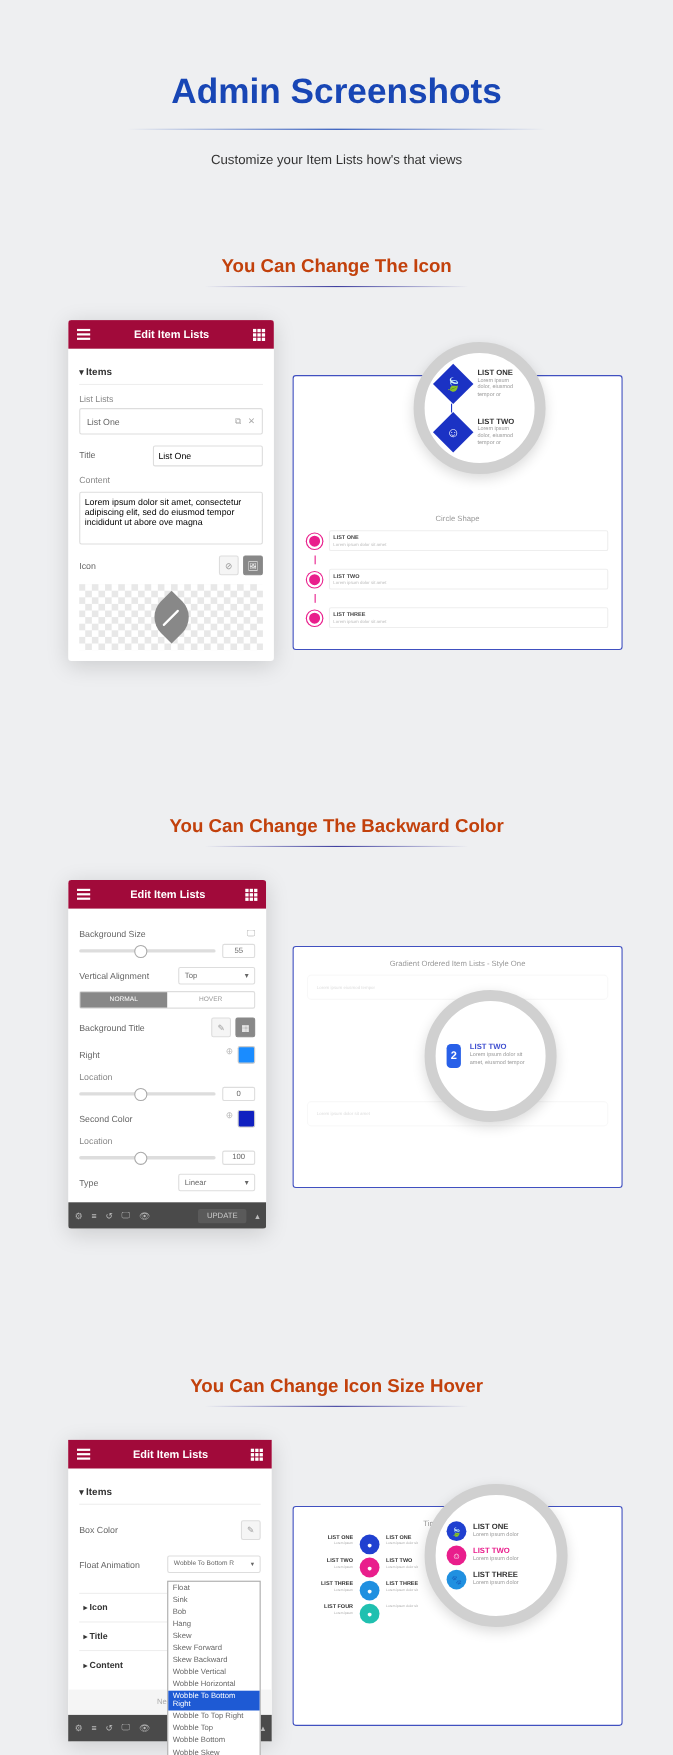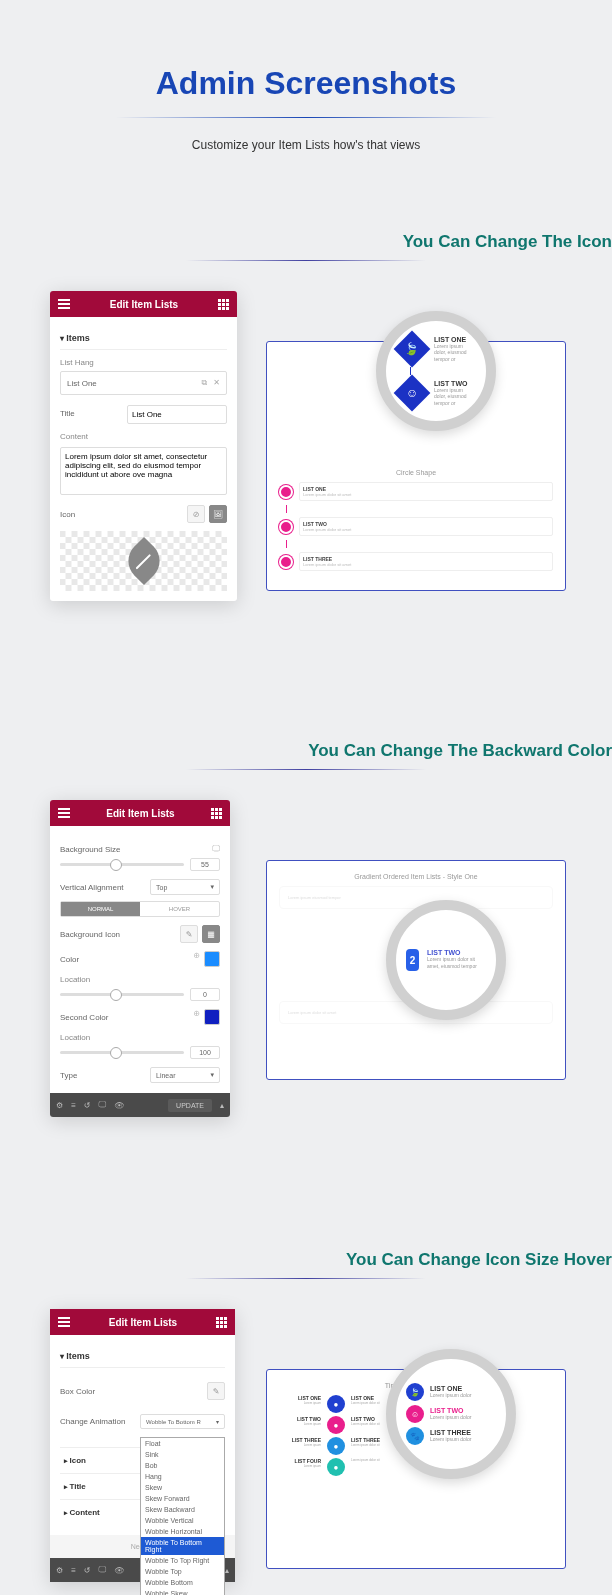--- a/index.html
+++ b/index.html
@@ -1,23 +1,23 @@
 <!DOCTYPE html>
 <html><head>
 <meta charset="utf-8">
 <style>
 *{box-sizing:border-box;margin:0;padding:0}
 body{font-family:Arial,sans-serif;background:#eeeff1;width:612px;margin:0 auto;font-size:10px;color:#555}
 .main-title{color:#1846b5;font-size:32px;font-weight:800;text-align:center;padding:65px 0 15px;font-family:Arial,sans-serif}
 .main-divider{width:380px;height:1px;background:linear-gradient(to right,transparent,#1846b5,transparent);margin:0 auto 20px}
 .subtitle{text-align:center;color:#333;font-size:12px;margin-bottom:50px}
-.section-title{color:#0f766e;font-size:17px;font-weight:700;text-align:right;padding:30px 0 8px}
+.section-title{color:#c2410c;font-size:17px;font-weight:700;text-align:center;padding:30px 0 8px}
 .section-divider{width:240px;height:1px;background:linear-gradient(to right,transparent,#4040a0,transparent);margin:0 auto 30px}
 .demo-block{position:relative;width:520px;margin:0 auto 60px;height:340px}
-.panel{position:absolute;left:4px;top:0;width:187px;background:#fff;box-shadow:0 4px 20px rgba(0,0,0,0.15);border-radius:3px;overflow:hidden;z-index:3}
+.panel{position:absolute;left:16px;top:0;width:187px;background:#fff;box-shadow:0 4px 20px rgba(0,0,0,0.15);border-radius:3px;overflow:hidden;z-index:3}
 .panel-header{background:#a10a3a;color:#fff;height:26px;display:flex;align-items:center;justify-content:space-between;padding:0 8px;font-size:10px;font-weight:600}
 .hamburger{display:flex;flex-direction:column;gap:2px}
 .hamburger span{width:12px;height:2px;background:#fff}
 .grid-icon{display:grid;grid-template-columns:repeat(3,3px);gap:1px}
 .grid-icon span{width:3px;height:3px;background:#fff}
 .panel-body{padding:10px;font-size:8px;color:#666}
 .accordion{font-size:9px;font-weight:600;color:#333;padding:6px 0;border-bottom:1px solid #eee}
 .accordion::before{content:"▾ ";font-size:8px}
 .label{color:#888;font-size:8px;margin:8px 0 4px}
 .list-item-row{border:1px solid #ddd;padding:6px;display:flex;justify-content:space-between;align-items:center;font-size:8px;border-radius:2px}
@@ -104,21 +104,21 @@
           <span></span>
           <span></span>
           <span></span>
           <span></span>
           <span></span>
           <span></span>
         </div>
     </div>
     <div class="panel-body">
       <div class="accordion">Items</div>
-      <div class="label">List Hang</div>
+      <div class="label">List Lists</div>
       <div class="list-item-row">
         <span>List One</span>
         <div class="icons">
             <span>⧉</span>
             <span>✕</span>
           </div>
       </div>
       <div class="form-row">
         <span class="flabel">Title</span>
         <input class="input" style="width: 100px;" value="List One">
@@ -227,28 +227,28 @@
           <div class="select" style="width:70px;flex:none">
             <span>Top</span>
             <span>▾</span>
           </div>
         </div>
       <div class="tabs">
         <div class="tab active">NORMAL</div>
         <div class="tab">HOVER</div>
       </div>
       <div class="form-row">
-          <span>Background Icon</span>
+          <span>Background Title</span>
           <div class="icon-btns">
             <div class="icon-btn">✎</div>
             <div class="icon-btn active">▦</div>
           </div>
         </div>
       <div class="form-row">
-          <span>Color</span>
+          <span>Right</span>
           <div style="display:flex;gap:4px">
             <span style="color:#bbb">⊕</span>
             <div class="color-swatch" style="background:#1a8cff"></div>
           </div>
         </div>
       <div class="label">Location</div>
       <div class="slider-row">
           <div class="slider" style="--pos:0%"></div>
           <div class="numbox">0</div>
         </div>
@@ -333,21 +333,21 @@
           <span></span>
         </div>
     </div>
     <div class="panel-body" style="position:relative">
       <div class="accordion">Items</div>
       <div class="form-row" style="margin-top:14px">
           <span>Box Color</span>
           <div class="icon-btn">✎</div>
         </div>
       <div class="form-row" style="margin-top:14px">
-          <span>Change Animation</span>
+          <span>Float Animation</span>
           <div class="select" style="width:85px;flex:none;font-size:6px">
             <span>Wobble To Bottom R</span>
             <span>▾</span>
           </div>
         </div>
       <div class="dropdown-open" id="dd" style="top:102px;right:10px">
           <div>Float</div>
           <div>Sink</div>
           <div>Bob</div>
           <div>Hang</div>

